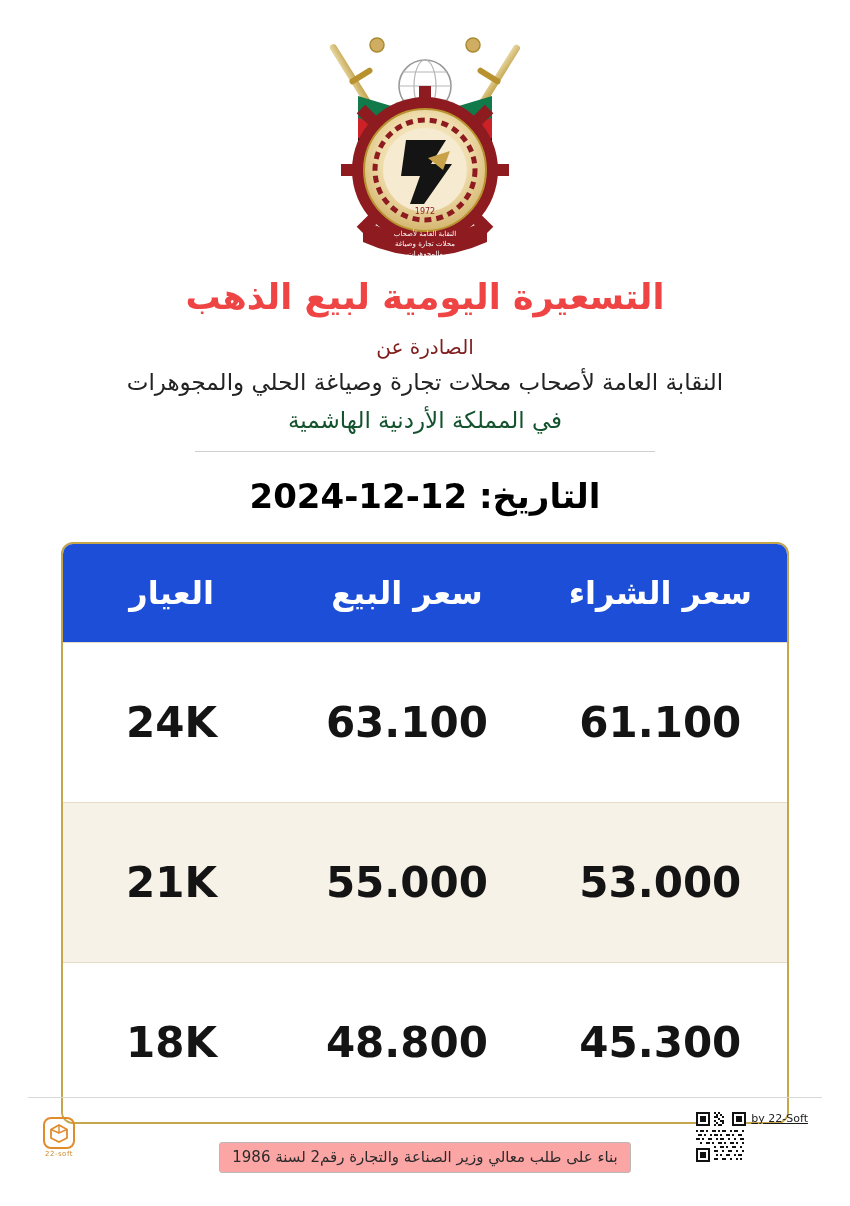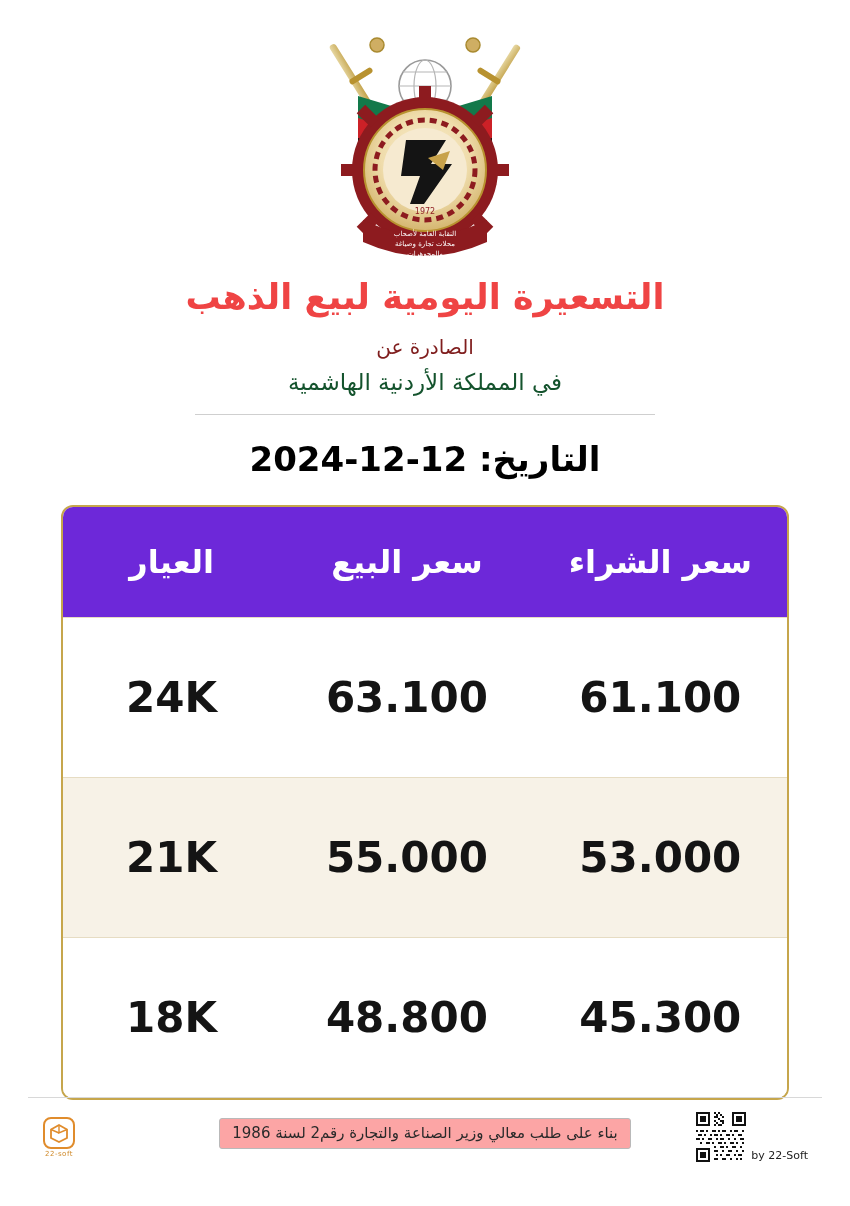--- a/index.html
+++ b/index.html
@@ -79,25 +79,25 @@
     border-radius: 12px;
     overflow: hidden;
     background: #fff;
   }
   table.price-table {
     width: 100%;
     border-collapse: collapse;
     table-layout: fixed;
   }
   table.price-table thead th {
-    background: #6d28d9;
+    background: #1d4ed8;
     color: #ffffff;
     font-size: 32px;
     font-weight: bold;
-    height: 111px;
+    height: 98px;
     vertical-align: middle;
     text-align: center;
     border: none;
   }
   table.price-table tbody td {
     height: 160px;
     text-align: center;
     vertical-align: middle;
     font-size: 42px;
     font-weight: bold;
@@ -159,22 +159,23 @@
   .brand-mark {
     width: 34px; height: 34px;
   }
   .brand-text {
     font-size: 7px;
     color: #d08a2a;
     letter-spacing: 0.5px;
   }
   .qr-block {
     display: flex;
-    align-items: flex-end;
+    align-items: flex-start;
     gap: 5px;
+    text-decoration: underline;
   }
   .qr-code { width: 50px; height: 50px; display:block; }
   .qr-label { font-size: 11px; color: #222; }
 </style>
 </head>
 <body>
 
 <div class="page">
 
   <div class="emblem-wrap">
@@ -247,20 +248,21 @@
         <text x="125" y="238" text-anchor="middle" font-size="7" fill="#ffffff" font-family="DejaVu Sans, sans-serif">والمجوهرات</text>
         <text x="125" y="196" text-anchor="middle" font-size="8" fill="#8d1b1f" font-family="DejaVu Sans, sans-serif">1972</text>
       </g>
     </svg>
   </div>
 
   <div class="main-title">التسعيرة اليومية لبيع الذهب</div>
 
   <div class="sub-block">
     <div class="sub-line-1">الصادرة عن</div>
+    <div class="sub-line-2">النقابة العامة لأصحاب محلات تجارة وصياغة الحلي والمجوهرات</div>
     <div class="sub-line-3">في المملكة الأردنية الهاشمية</div>
   </div>
 
   <div class="divider"></div>
 
   <div class="date-line">
     <span>التاريخ:</span>
     <span>12-12-2024</span>
   </div>
 

